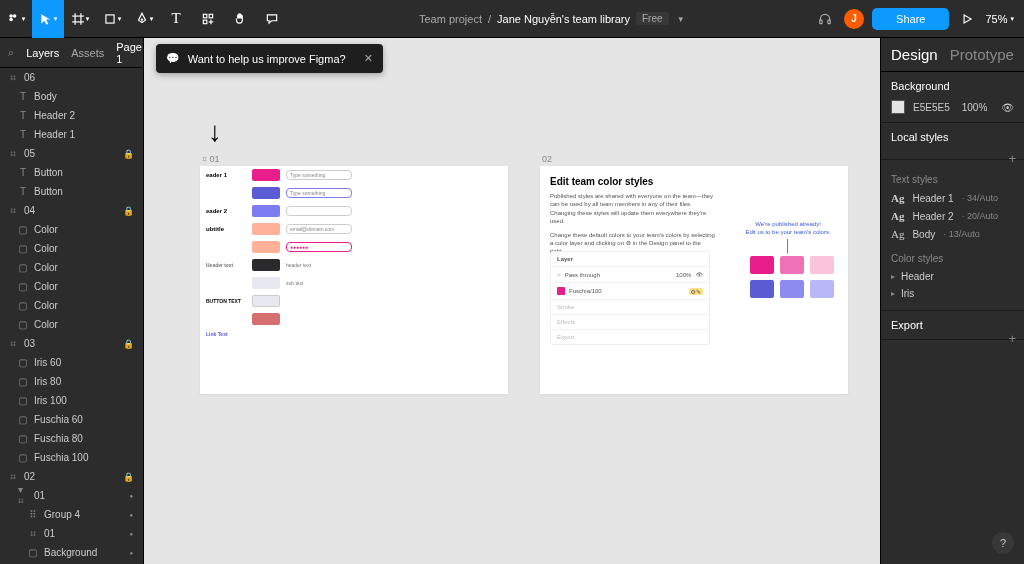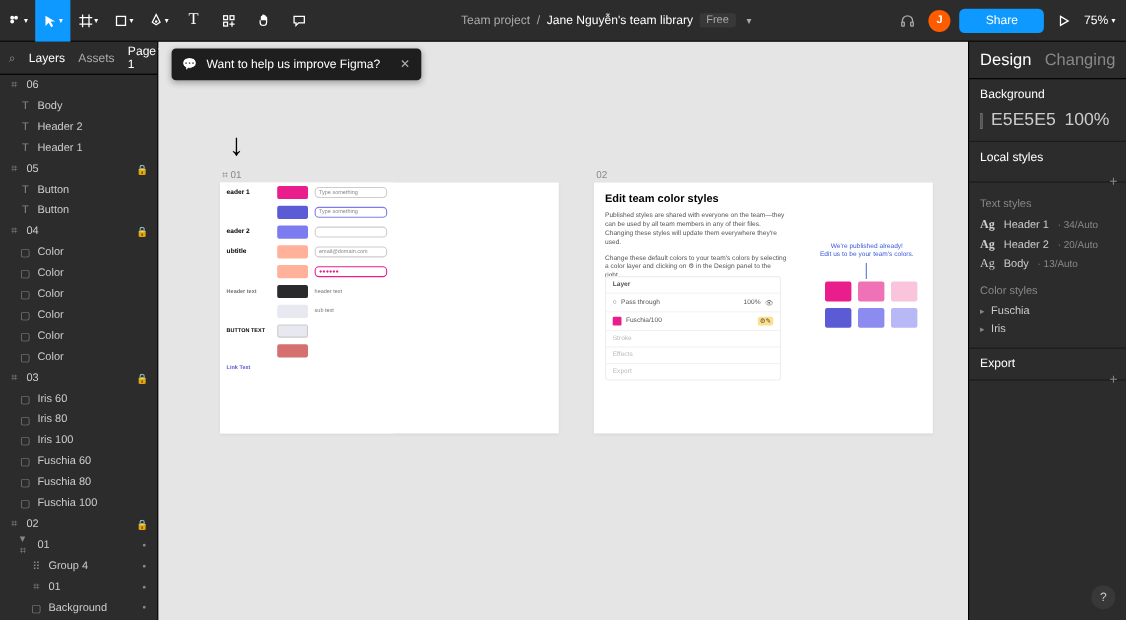--- a/index.html
+++ b/index.html
@@ -64,21 +64,21 @@
 .c2-swatches { position:absolute; right:14px; top:90px; display:grid; grid-template-columns: repeat(3,24px); gap:6px;}
 .c2-sw { width:24px; height:18px; border-radius:2px;}
 .c2-pub { position:absolute; right:14px; top:55px; width:92px; text-align:center; font-size:6px; color:#3b5bdb; line-height:1.3;}
 
 .right-panel { width: 144px; background: #2c2c2c; border-left: 1px solid #000; display: flex; flex-direction: column; }
 .rp-tabs { display: flex; gap: 12px; padding: 8px 10px; border-bottom: 1px solid #000;}
 .rp-tab { color: #888; font-size: 15px; cursor:pointer;}
 .rp-tab.active { color: #fff; }
 .rp-section { padding: 8px 10px; border-bottom: 1px solid #1a1a1a;}
 .rp-title { font-size: 11px; color: #fff; margin-bottom: 8px; font-weight:500;}
-.rp-row { display:flex; align-items:center; gap:8px; font-size:16px; color:#ccc;}
+.rp-row { display:flex; align-items:center; gap:8px; font-size:10px; color:#ccc;}
 .bg-sw { width:14px; height:14px; background:#e5e5e5; border:1px solid #555;}
 .style-row { display:flex; align-items:center; gap:8px; padding:3px 0; font-size:10px; color:#ccc;}
 .style-row .ag { font-family: serif; font-weight:700; font-size:11px;}
 .style-row .meta { color:#888; font-size:9px;}
 .rp-sub { font-size:10px; color:#888; margin:6px 0 4px;}
 .color-row { display:flex; align-items:center; gap:6px; padding:3px 0; font-size:10px; color:#ccc;}
 .plus { position:absolute; right:8px; color:#888; font-size:13px;}
 .rp-section.rel { position:relative;}
 
 .help { position: fixed; bottom: 10px; right: 10px; width: 22px; height: 22px; border-radius: 50%; background: #383838; display: flex; align-items: center; justify-content: center; font-size: 11px; color: #ccc; cursor:pointer;}
@@ -410,21 +410,21 @@
           <div class="c2-sw" style="background: rgb(91, 91, 214);"></div>
           <div class="c2-sw" style="background: rgb(139, 139, 240);"></div>
           <div class="c2-sw" style="background: rgb(184, 184, 247);"></div>
         </div>
     </div>
   </div>
 
   <div class="right-panel">
     <div class="rp-tabs">
       <span class="rp-tab active">Design</span>
-      <span class="rp-tab">Changing</span>
+      <span class="rp-tab">Prototype</span>
       <span class="rp-tab">Inspect</span>
     </div>
     <div class="rp-section">
       <div class="rp-title">Background</div>
       <div class="rp-row">
         <div class="bg-sw"></div>
         <span>E5E5E5</span>
         <span style="margin-left:auto">100%</span>
         <span style="margin-left:6px">👁</span>
       </div>
@@ -449,21 +449,21 @@
           <div class="style-row">
             <span class="ag" style="font-weight:400">Ag</span>
             <span>Body</span>
             <span class="meta"> · 13/Auto</span>
           </div>
         </div>
       <div class="rp-sub" style="margin-top:10px">Color styles</div>
       <div id="color-styles">
           <div class="color-row">
             <span style="color:#888;font-size:8px">▸</span>
-            <span>Fuschia</span>
+            <span>Header</span>
           </div>
           <div class="color-row">
             <span style="color:#888;font-size:8px">▸</span>
             <span>Iris</span>
           </div>
         </div>
     </div>
     <div class="rp-section rel">
       <div class="rp-title" style="margin-bottom:0">Export</div>
       <span class="plus">+</span>

